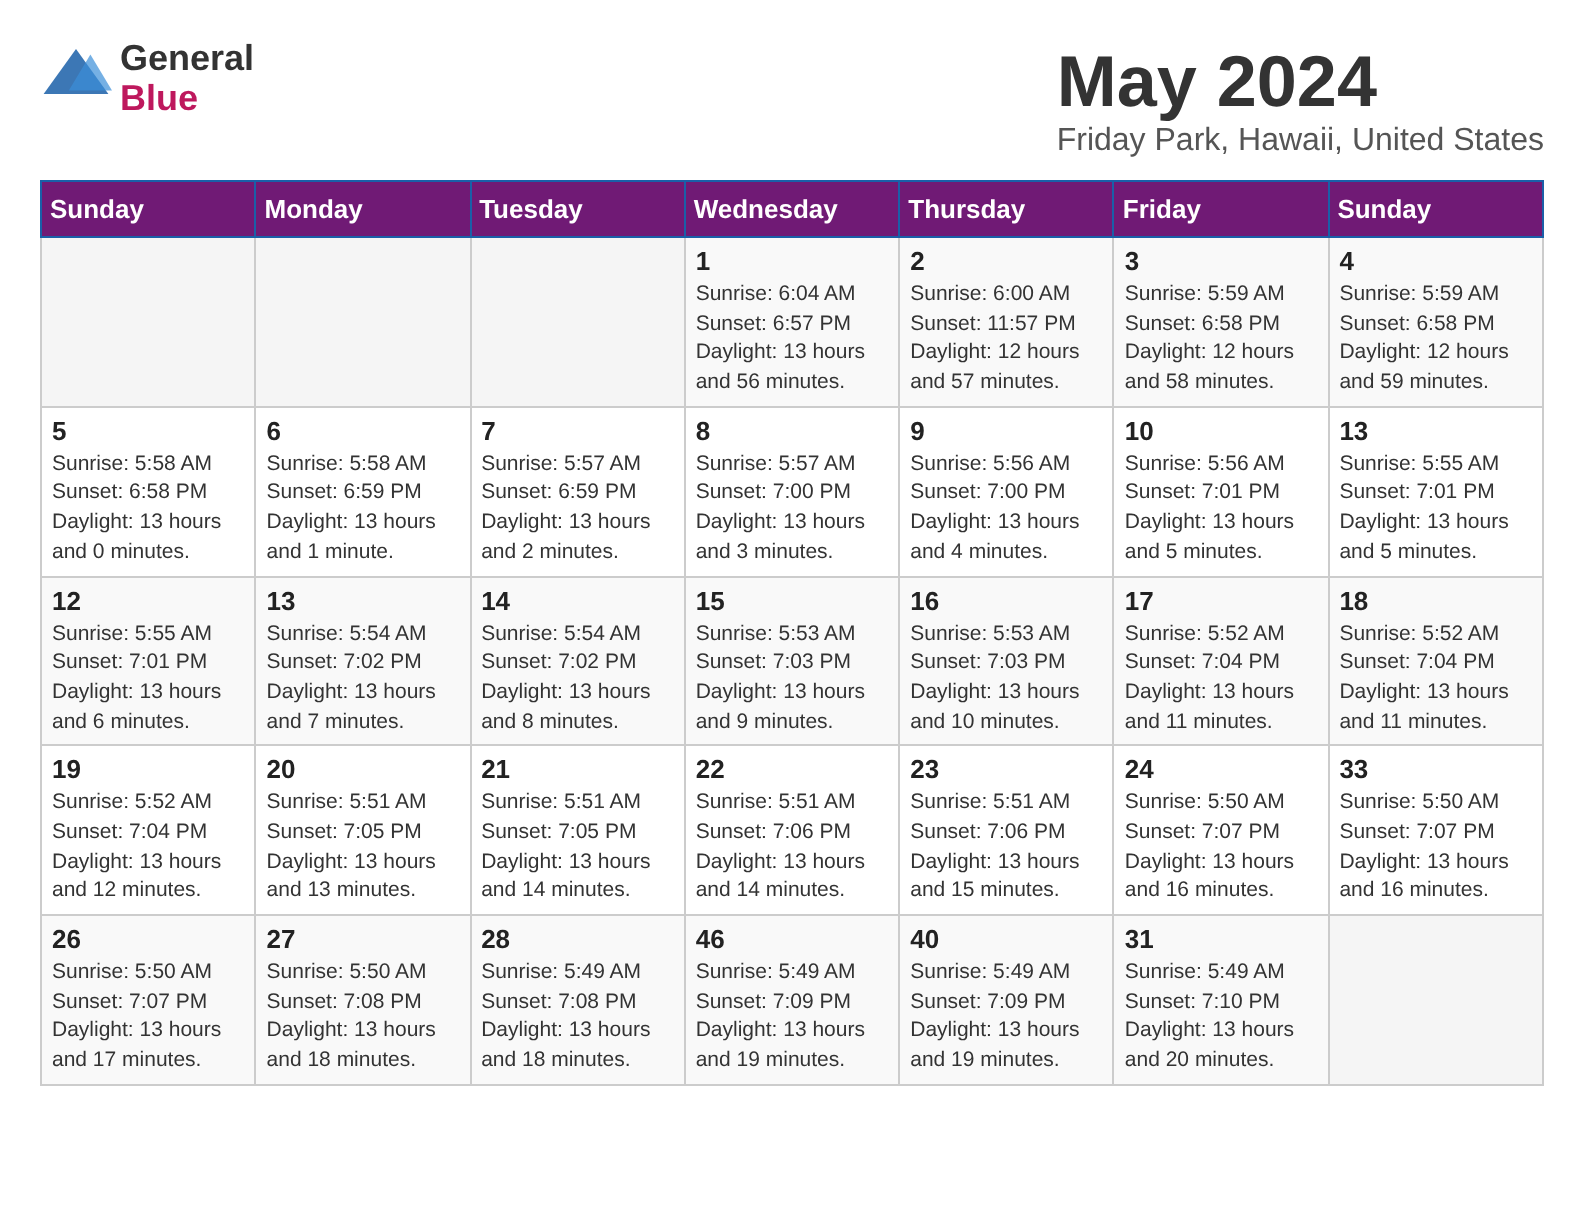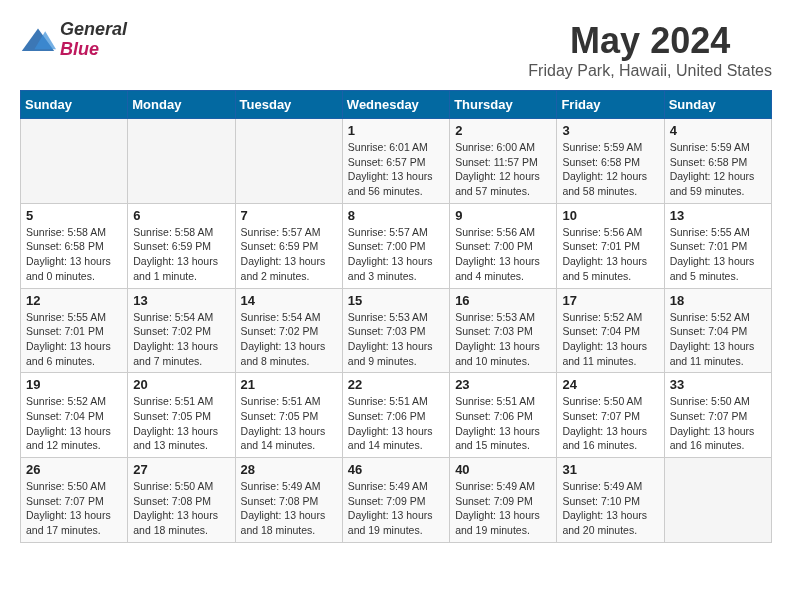--- a/index.html
+++ b/index.html
@@ -11,22 +11,21 @@
       padding: 20px;
     }
     .header {
       display: flex;
       justify-content: space-between;
       align-items: flex-start;
       margin-bottom: 10px;
     }
     .logo {
       display: flex;
-      align-items: flex-end;
-      font-style: italic;
+      align-items: flex-start;
     }
     .logo-text {
       display: flex;
       flex-direction: column;
       line-height: 1.1;
     }
     .logo-general {
       font-size: 18px;
       font-weight: bold;
       color: #333;
@@ -35,38 +34,38 @@
       font-size: 18px;
       font-weight: bold;
       color: #be185d;
     }
     .logo-icon {
       width: 36px;
       height: 36px;
       margin-right: 4px;
     }
     .title-block {
-      text-align: center;
+      text-align: left;
     }
     .main-title {
       font-size: 36px;
       font-weight: bold;
       color: #333;
     }
     .subtitle {
       font-size: 16px;
       color: #555;
     }
     table {
       width: 100%;
       border-collapse: collapse;
       font-size: 11px;
     }
     thead tr {
-      background-color: #0369a1;
+      background-color: #701a75;
       color: #fff;
     }
     thead th {
       padding: 6px 4px;
       text-align: left;
       font-size: 13px;
       font-weight: bold;
       border: 1px solid #1a5fa8;
     }
     tbody tr {
@@ -132,21 +131,21 @@
         <th>Sunday</th>
       </tr>
   </thead>
   <tbody>
   <tr>
         <td class="empty"></td>
         <td class="empty"></td>
         <td class="empty"></td>
         <td>
           <div class="day-number">1</div>
-          <div class="day-info" style="white-space: pre-line;">Sunrise: 6:01 AM
+          <div class="day-info" style="white-space: pre-line;">Sunrise: 6:04 AM
 Sunset: 6:57 PM
 Daylight: 13 hours
 and 56 minutes.</div>
         </td>
         <td>
           <div class="day-number">2</div>
           <div class="day-info" style="white-space: pre-line;">Sunrise: 6:00 AM
 Sunset: 11:57 PM
 Daylight: 12 hours
 and 57 minutes.</div>

